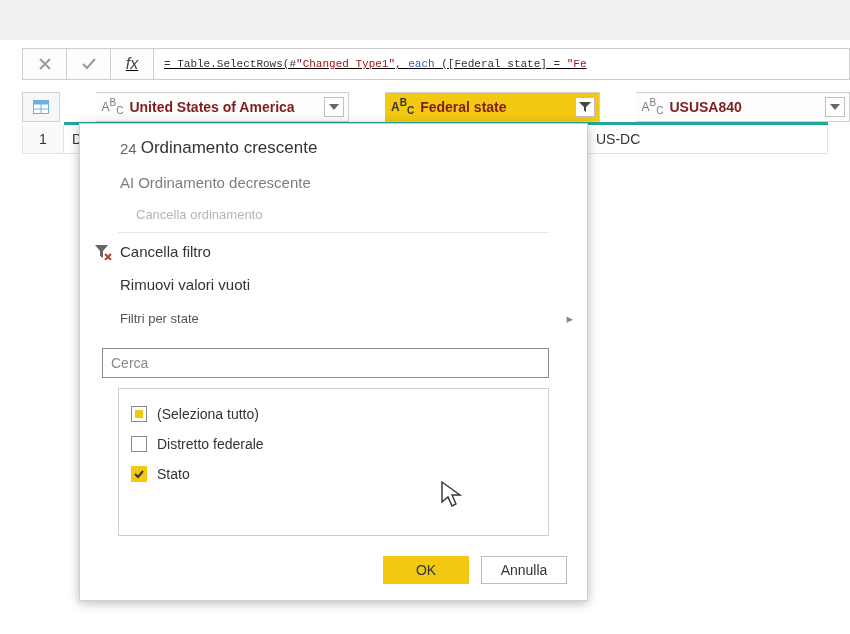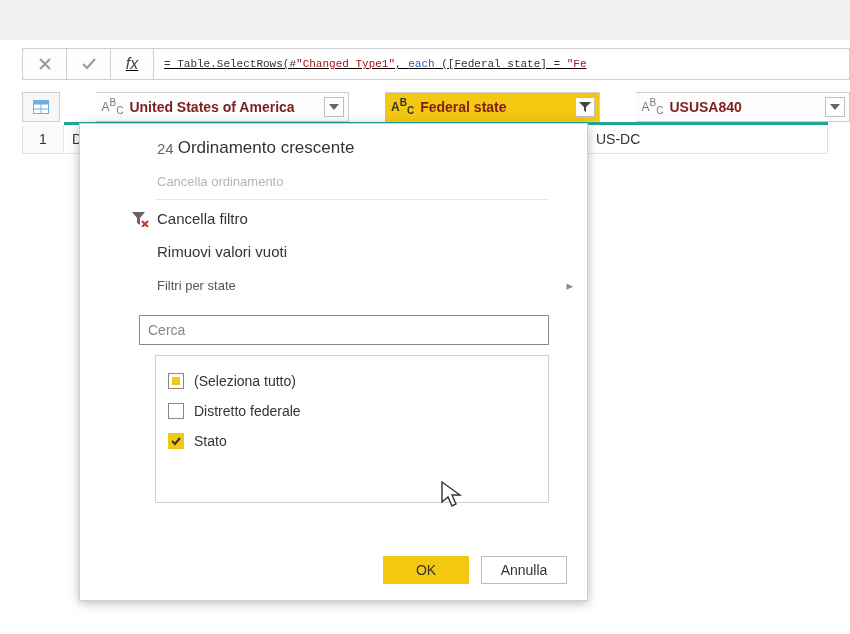--- a/index.html
+++ b/index.html
@@ -161,30 +161,29 @@
   
   .filter-popup {
     position: absolute;
     top: 123px;
     left: 79px;
     width: 509px;
     height: 478px;
     background: #fff;
     box-shadow: 0 2px 10px rgba(0,0,0,0.28);
     border: 1px solid #d0d0d0;
-    padding-left: 37px;
   }
   .fp-row {
     display: flex;
     align-items: center;
     padding: 8px 14px;
     font-size: 15px;
     color: #333;
   }
-  .fp-row.disabled { color: #b5b5b5; }
+  .fp-row.disabled { color: #b5b5b5; margin-left: 16px; }
   .fp-icon {
     width: 26px;
     display: flex;
     justify-content: flex-start;
   }
   .fp-label { flex:1; }
   .fp-sort-num { color: #666; margin-right: 4px; }
   .fp-sep {
     height: 1px;
     background: #e6e6e6;
@@ -348,20 +347,25 @@
 </div>
 
 <div class="filter-popup">
 
   <div class="fp-row fp-first">
     <span class="fp-icon"></span>
     <span class="fp-sort-num">24</span>
     <span class="fp-label" style="font-size:17px;color:#333;">Ordinamento crescente</span>
   </div>
 
+  <div class="fp-row">
+    <span class="fp-icon"></span>
+    <span style="color:#7d7d7d;margin-right:4px;">AI</span>
+    <span class="fp-label" style="color:#7d7d7d;">Ordinamento decrescente</span>
+  </div>
 
   <div class="fp-row disabled" style="padding-left:40px;font-size:13px;">
     <span class="fp-label">Cancella ordinamento</span>
   </div>
 
   <div class="fp-sep"></div>
 
   <div class="fp-row">
     <span class="fp-icon">
       <svg width="18" height="16" viewBox="0 0 18 16">

